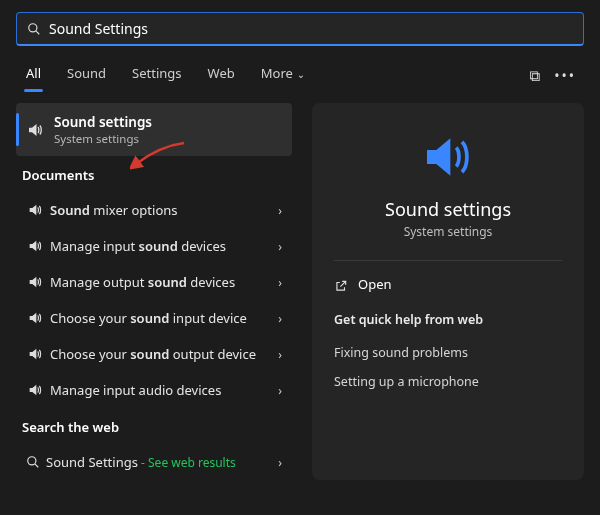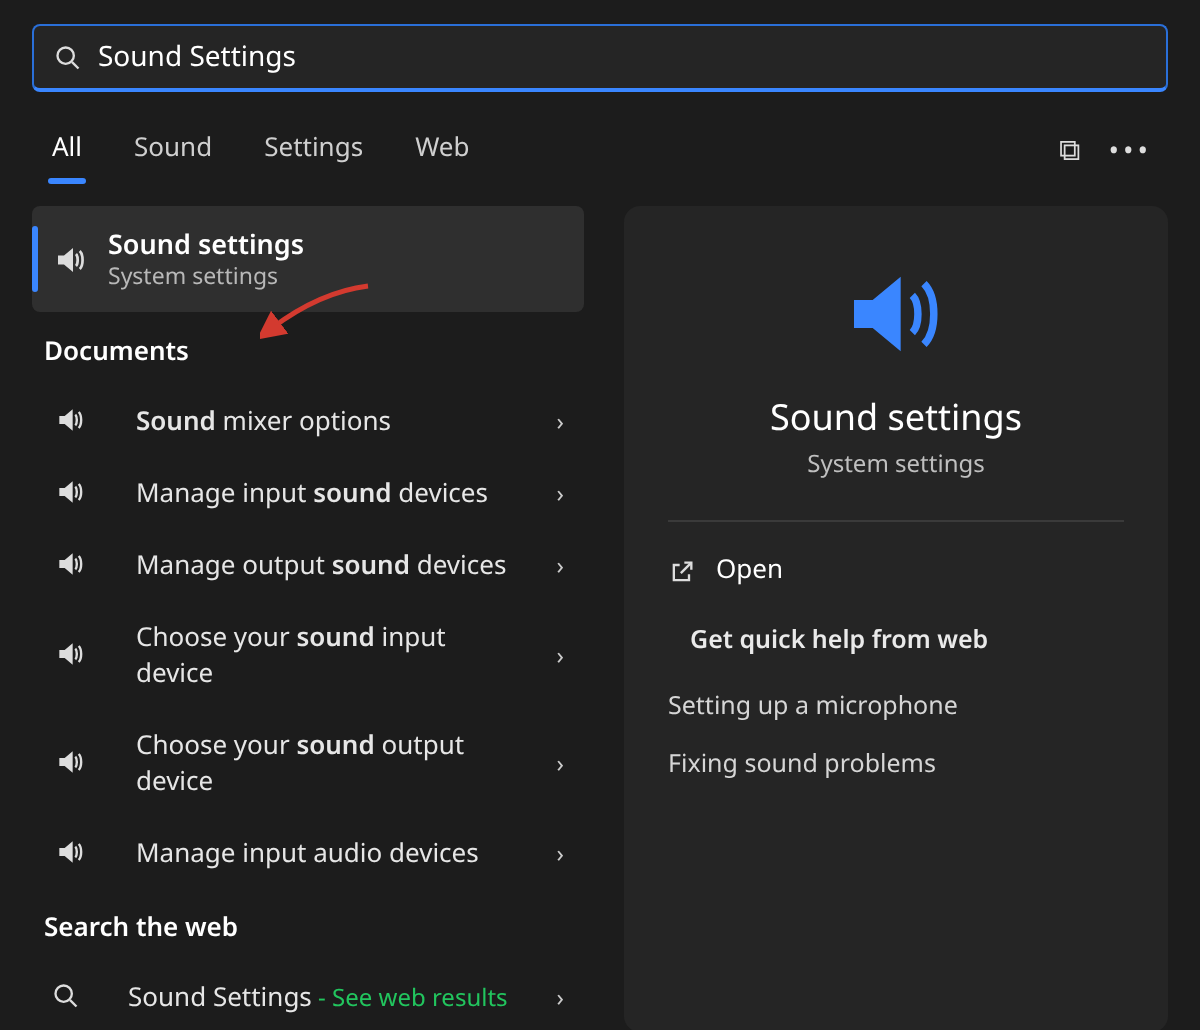--- a/index.html
+++ b/index.html
@@ -22,35 +22,35 @@
   .right { flex:1; background:#252525; border-radius:8px; padding:18px 22px; min-height:370px; }
 
   .section-label { font-size:13px; font-weight:600; color:#fff; padding:10px 6px 8px; }
 
   .bm-item { display:flex; align-items:center; gap:10px; padding:10px 10px; border-radius:4px; position:relative; }
   .bm-item.selected { background:#2f2f2f; }
   .bm-item.selected::before { content:""; position:absolute; left:0; top:10px; bottom:10px; width:3px; background:#3a86ff; border-radius:2px; }
   .bm-title { font-size:13.5px; font-weight:600; }
   .bm-sub { font-size:11.5px; color:#b8b8b8; }
 
-  .li { display:flex; align-items:center; gap:24px; padding:9px 10px; border-radius:4px; cursor:pointer; }
+  .li { display:flex; align-items:center; gap:6px; padding:9px 10px; border-radius:4px; cursor:pointer; }
   .li .label { font-size:13px; color:#e6e6e6; flex:1; }
   .li .chev-r { color:#ccc; font-size:12px; }
 
   .subtle { color:#22c55e; font-size:12px; }
   .bold { font-weight:600; }
 
   .icon-sound { display:inline-flex; align-items:center; justify-content:center; width:18px; height:18px; }
 
   .big-icon { display:flex; justify-content:center; padding:8px 0 12px; }
   .detail-title { text-align:center; font-size:18px; font-weight:400; }
   .detail-sub { text-align:center; font-size:12px; color:#bfbfbf; margin-top:2px; }
   .divider { border-top:1px solid #3a3a3a; margin:20px 0 14px; }
   .open-row { display:flex; align-items:flex-end; gap:10px; font-size:13px; cursor:pointer; }
-  .help-head { font-size:12.5px; font-weight:600; margin:18px 11px 10px; color:#eaeaea; }
+  .help-head { font-size:12.5px; font-weight:600; margin:18px 0 10px; color:#eaeaea; }
   .help-link { font-size:12.5px; color:#d6d6d6; padding:6px 0; cursor:pointer; }
 
   .arrow-ann { position:absolute; top:140px; left:130px; width:56px; height:30px; pointer-events:none; }
 
   svg { display:block; }
 </style>
 </head>
 <body>
 
 <div class="search-wrap">
@@ -63,20 +63,21 @@
     </span>
     <input type="text" value="Sound Settings" style="">
   </div>
 </div>
 
 <div class="tabs">
   <div class="tab active">All</div>
   <div class="tab">Sound</div>
   <div class="tab">Settings</div>
   <div class="tab">Web</div>
+  <div class="tab"><span>More</span><span class="chev">⌄</span></div>
   <div class="tabs-right">
     <span style="font-size:15px;">⧉</span>
     <span style="font-size:14px; letter-spacing:2px;">•••</span>
   </div>
 </div>
 
 <div class="content">
   <div class="left">
 
 
@@ -197,22 +198,22 @@
       <span>
         <svg width="14" height="14" viewBox="0 0 24 24" fill="none" stroke="#ddd" stroke-width="2">
             <path d="M14 4h6v6"></path>
             <path d="M20 4l-9 9"></path>
             <path d="M18 14v5H5V6h5"></path>
           </svg>
       </span>
       <span>Open</span>
     </div>
     <div class="help-head">Get quick help from web</div>
+    <div class="help-link">Fixing sound problems</div>
     <div class="help-link">Setting up a microphone</div>
-    <div class="help-link">Fixing sound problems</div>
   </div>
 </div>
 
 <svg class="arrow-ann" viewBox="0 0 56 30">
   <defs>
       <marker id="ah" markerWidth="7" markerHeight="7" refX="2" refY="3" orient="auto">
         <path d="M0,0 L6,3 L0,6 z" fill="#d33a2f"></path>
       </marker>
     </defs>
   <path d="M54 3 Q30 6 6 24" stroke="#d33a2f" stroke-width="2.4" fill="none" marker-end="url(#ah)"></path>

